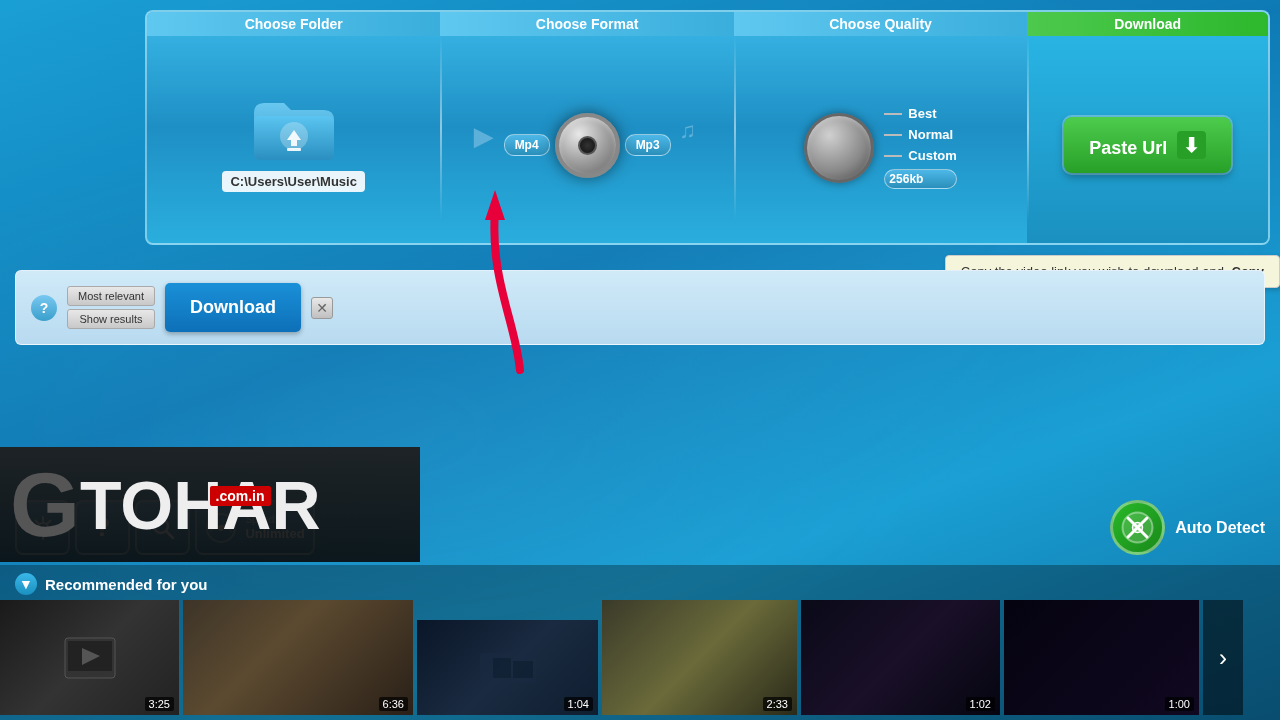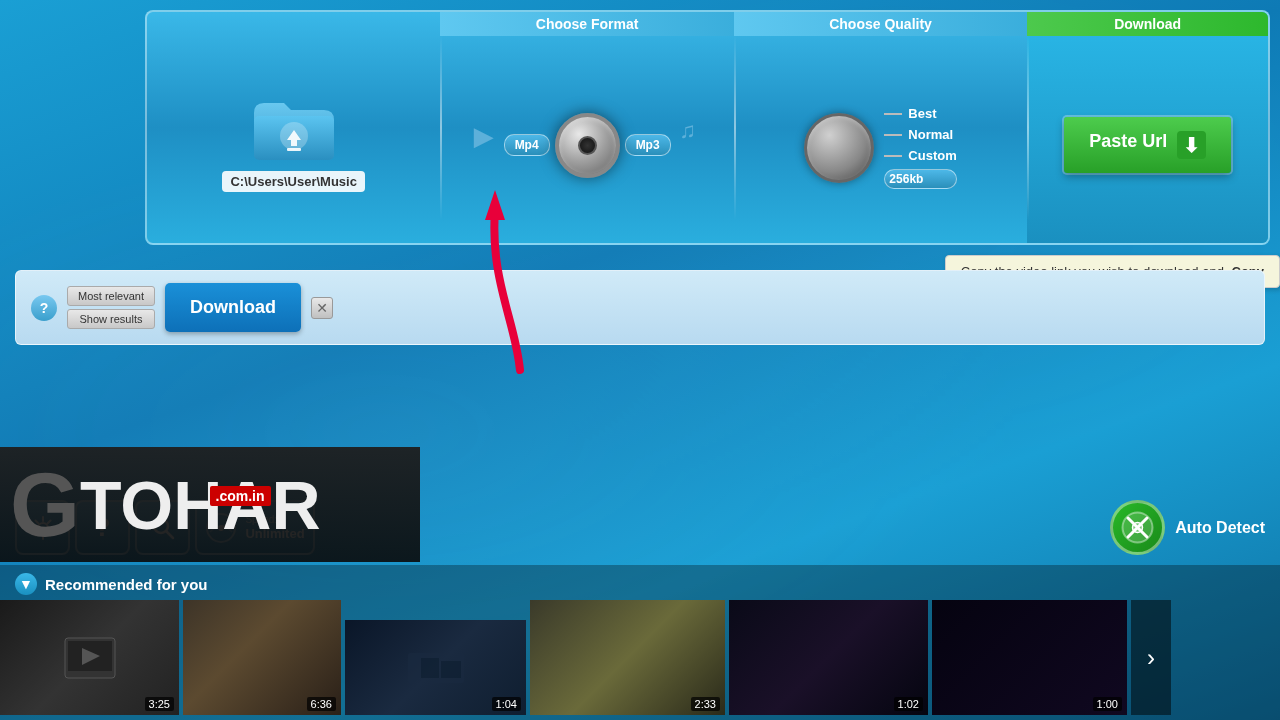--- a/index.html
+++ b/index.html
@@ -194,28 +194,28 @@
 
     
     .download-section {
       flex: 0.8;
       background: linear-gradient(180deg, #2ab8e8, #1a90c0);
     }
     .paste-url-btn {
       margin-top: 35px;
       background: linear-gradient(180deg, #4dcc4d, #28a028);
       border: none;
-      border-radius: 3px;
+      border-radius: 8px;
       padding: 14px 25px;
       color: #fff;
       font-size: 18px;
       font-weight: bold;
       cursor: pointer;
       display: flex;
-      align-items: flex-start;
+      align-items: flex-end;
       gap: 10px;
       box-shadow: 0 4px 8px rgba(0,0,0,0.3), 0 0 0 2px rgba(255,255,255,0.3);
       white-space: nowrap;
     }
     .paste-url-btn .down-arrow {
       background: #28a028;
       border-radius: 4px;
       padding: 2px 6px;
       font-size: 20px;
     }
@@ -432,21 +432,21 @@
       right: 5px;
       background: rgba(0,0,0,0.7);
       color: #fff;
       font-size: 11px;
       padding: 1px 4px;
       border-radius: 2px;
     }
 
     
     .thumb-1 { width: 179px; background: linear-gradient(135deg, #222, #111); }
-    .thumb-2 { width: 158px; background: linear-gradient(135deg, #8b4513, #654321, #443322); }
+    .thumb-2 { width: 230px; background: linear-gradient(135deg, #8b4513, #654321, #443322); }
     .thumb-3 { width: 181px; background: linear-gradient(135deg, #1a1a2e, #16213e, #0f3460); margin-top: 20px; }
     .thumb-4 { width: 195px; background: linear-gradient(135deg, #2d2d2d, #1a1a1a); }
     .thumb-5 { width: 195px; background: linear-gradient(135deg, #0a0a0a, #1a1030); }
     .thumb-arrow {
       width: 40px;
       background: rgba(0,0,0,0.5);
       display: flex;
       align-items: center;
       justify-content: center;
       color: #fff;
@@ -536,20 +536,21 @@
     }
   </style>
 </head>
 <body>
 
 <div class="bg-swirl"></div>
 
 <div class="top-panel">
 
   <div class="panel-section">
+    <div class="section-header folder">Choose Folder</div>
     <div class="folder-icon-wrap">
       <svg viewBox="0 0 90 75" xmlns="http://www.w3.org/2000/svg">
         <defs>
           <linearGradient id="folderGrad" x1="0%" y1="0%" x2="0%" y2="100%">
             <stop offset="0%" style="stop-color:#7ad4f8"></stop>
             <stop offset="100%" style="stop-color:#3a9fd4"></stop>
           </linearGradient>
           <linearGradient id="folderFront" x1="0%" y1="0%" x2="0%" y2="100%">
             <stop offset="0%" style="stop-color:#5bc4f0"></stop>
             <stop offset="100%" style="stop-color:#2a8fc0"></stop>

